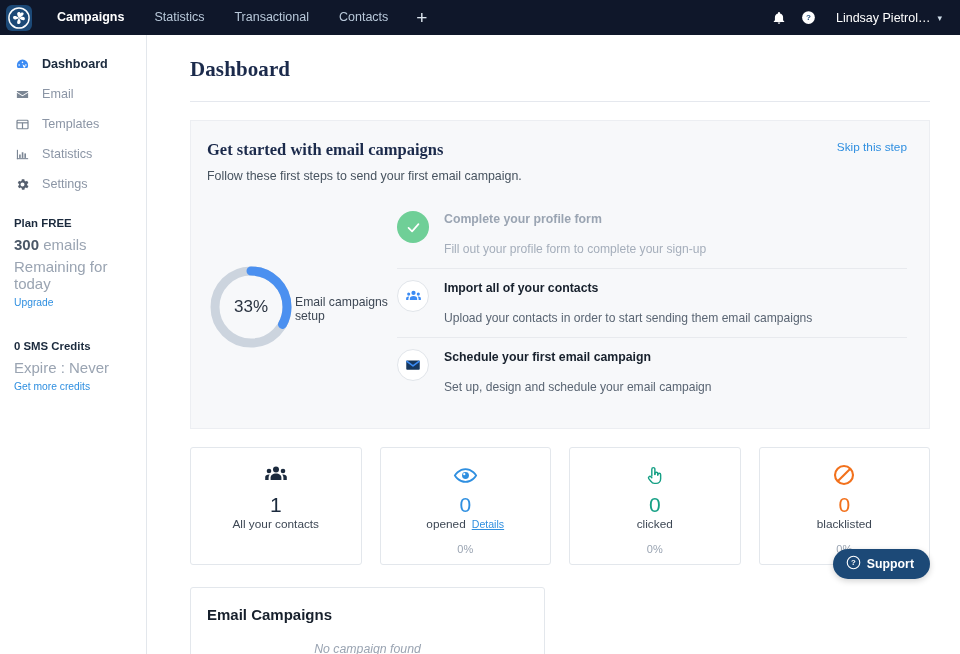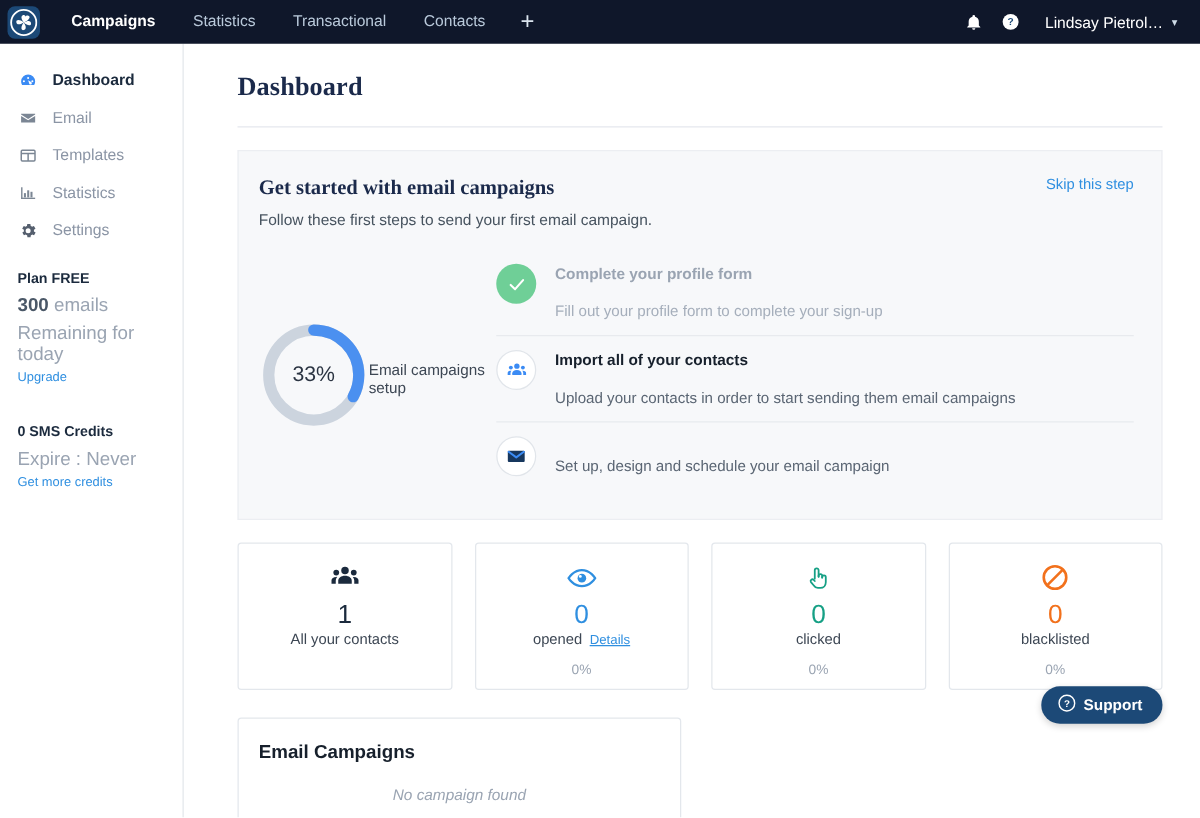--- a/index.html
+++ b/index.html
@@ -357,20 +357,21 @@
             <div class="step">
               <div class="step-ico">
                 <div class="ico-circle ico-plain">
                   <svg width="18" height="18" viewBox="0 0 24 24">
                     <rect x="3" y="6" width="18" height="12.2" rx="1.2" fill="#17375e"></rect>
                     <path d="M3.9 7.2 12 13.2l8.1-6" fill="none" stroke="#3b8bf4" stroke-width="2.1" stroke-linecap="round" stroke-linejoin="round"></path>
                   </svg>
                 </div>
               </div>
               <div class="step-txt">
+                <div class="step-title">Schedule your first email campaign</div>
                 <div class="step-desc">Set up, design and schedule your email campaign</div>
               </div>
             </div>
 
           </div>
         </div>
       </div>
 
       <div class="stats">
 

